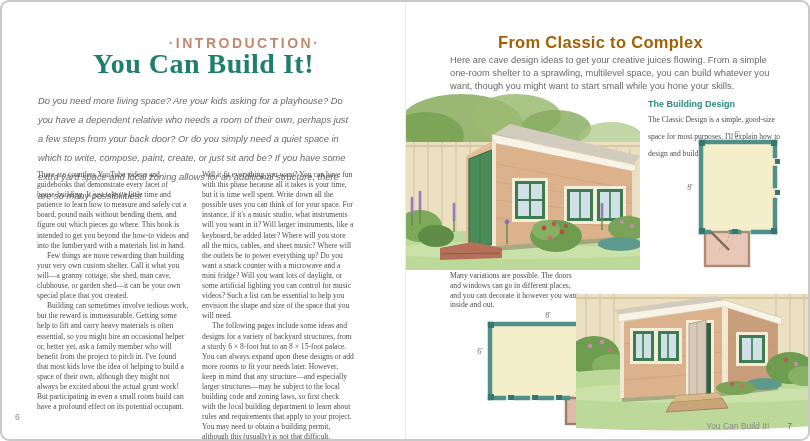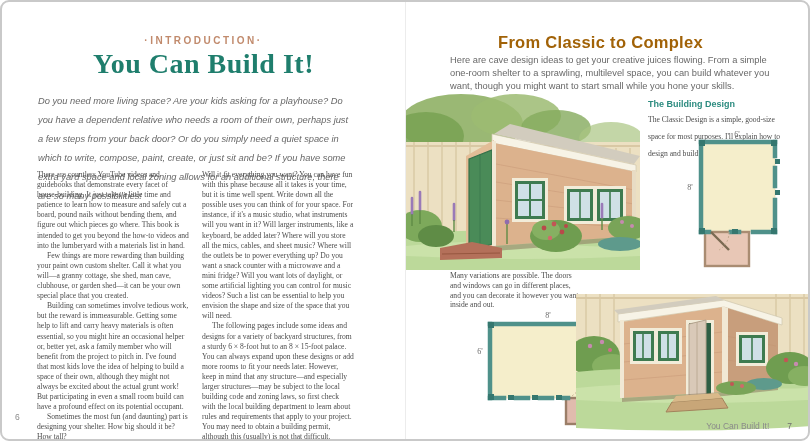--- a/index.html
+++ b/index.html
@@ -5,21 +5,21 @@
   html,body{margin:0;padding:0;background:#fff;}
   #card{
     position:relative;width:806px;height:437px;margin:0;
     border:2px solid #c9c9c9;border-radius:9px;background:#ffffff;
     overflow:hidden;font-family:"Liberation Sans",sans-serif;
   }
   .abs{position:absolute;}
   
   .kicker{
     left:0;top:33px;width:403px;text-align:center;
-    font-size:10px;font-weight:bold;letter-spacing:2.5px;color:#c18a6c;
+    font-size:14px;font-weight:bold;letter-spacing:2.5px;color:#c18a6c;padding-left:41px;
   }
   .big-title{
     left:0;top:46px;width:403px;text-align:center;
     font-family:"Liberation Serif","DejaVu Serif",serif;
     font-size:28px;font-weight:bold;color:#1f7e6d;letter-spacing:.5px;
   }
   .lead{
     left:36px;top:90px;width:314px;
     font-size:9.3px;line-height:19px;color:#686868;font-style:italic;
   }
@@ -68,23 +68,22 @@
 <body>
 
 <div id="card">
 
   <div class="abs kicker">·INTRODUCTION·</div>
   <div class="abs big-title">You Can Build It!</div>
   <div class="abs lead">Do you need more living space? Are your kids asking for a playhouse? Do you have a dependent relative who needs a room of their own, perhaps just a few steps from your back door? Or do you simply need a quiet space in which to write, compose, paint, create, or just sit and be? If you have some extra yard space and local zoning allows for an additional structure, there are so many possibilities!</div>
 
   <div class="abs col" style="left:35px;">
     <p>There are countless YouTube videos and guidebooks that demonstrate every facet of house-building. It just takes a little time and patience to learn how to measure and safely cut a board, pound nails without bending them, and figure out which pieces go where. This book is intended to get you beyond the how-to videos and into the lumberyard with a materials list in hand.</p>
-    <p class="ind">Few things are more rewarding than building your paint own custom shelter. Call it what you will—a granny cottage, she shed, man cave, clubhouse, or garden shed—it can be your own special place that you created.</p>
+    <p class="ind">Few things are more rewarding than building your very own custom shelter. Call it what you will—a granny cottage, she shed, man cave, clubhouse, or garden shed—it can be your own special place that you created.</p>
     <p class="ind">Building can sometimes involve tedious work, but the reward is immeasurable. Getting some help to lift and carry heavy materials is often essential, so you might hire an occasional helper or, better yet, ask a family member who will benefit from the project to pitch in. I've found that most kids love the idea of helping to build a space of their own, although they might not always be excited about the actual grunt work! But participating in even a small room build can have a profound effect on its potential occupant.</p>
-    <p class="ind">Sometimes the most fun (and daunting) part is designing your shelter. How big should it be? How tall?</p>
   </div>
   <div class="abs col" style="left:200px;">
     <p>Will it fit everything you want? You can have fun with this phase because all it takes is your time, but it is time well spent. Write down all the possible uses you can think of for your space. For instance, if it's a music studio, what instruments will you want in it? Will larger instruments, like a keyboard, be added later? Where will you store all the mics, cables, and sheet music? Where will the outlets be to power everything up? Do you want a snack counter with a microwave and a mini fridge? Will you want lots of daylight, or some artificial lighting you can control for music videos? Such a list can be essential to help you envision the shape and size of the space that you will need.</p>
     <p class="ind">The following pages include some ideas and designs for a variety of backyard structures, from a sturdy 6 × 8-foot hut to an 8 × 15-foot palace. You can always expand upon these designs or add more rooms to fit your needs later. However, keep in mind that any structure—and especially larger structures—may be subject to the local building code and zoning laws, so first check with the local building department to learn about rules and requirements that apply to your project. You may need to obtain a building permit, although this (usually) is not that difficult.</p>
   </div>
 
   <div class="abs pagenum-left">6</div>
   <div class="abs gutter"></div>
 
   <div class="abs rp-heading">From Classic to Complex</div>

